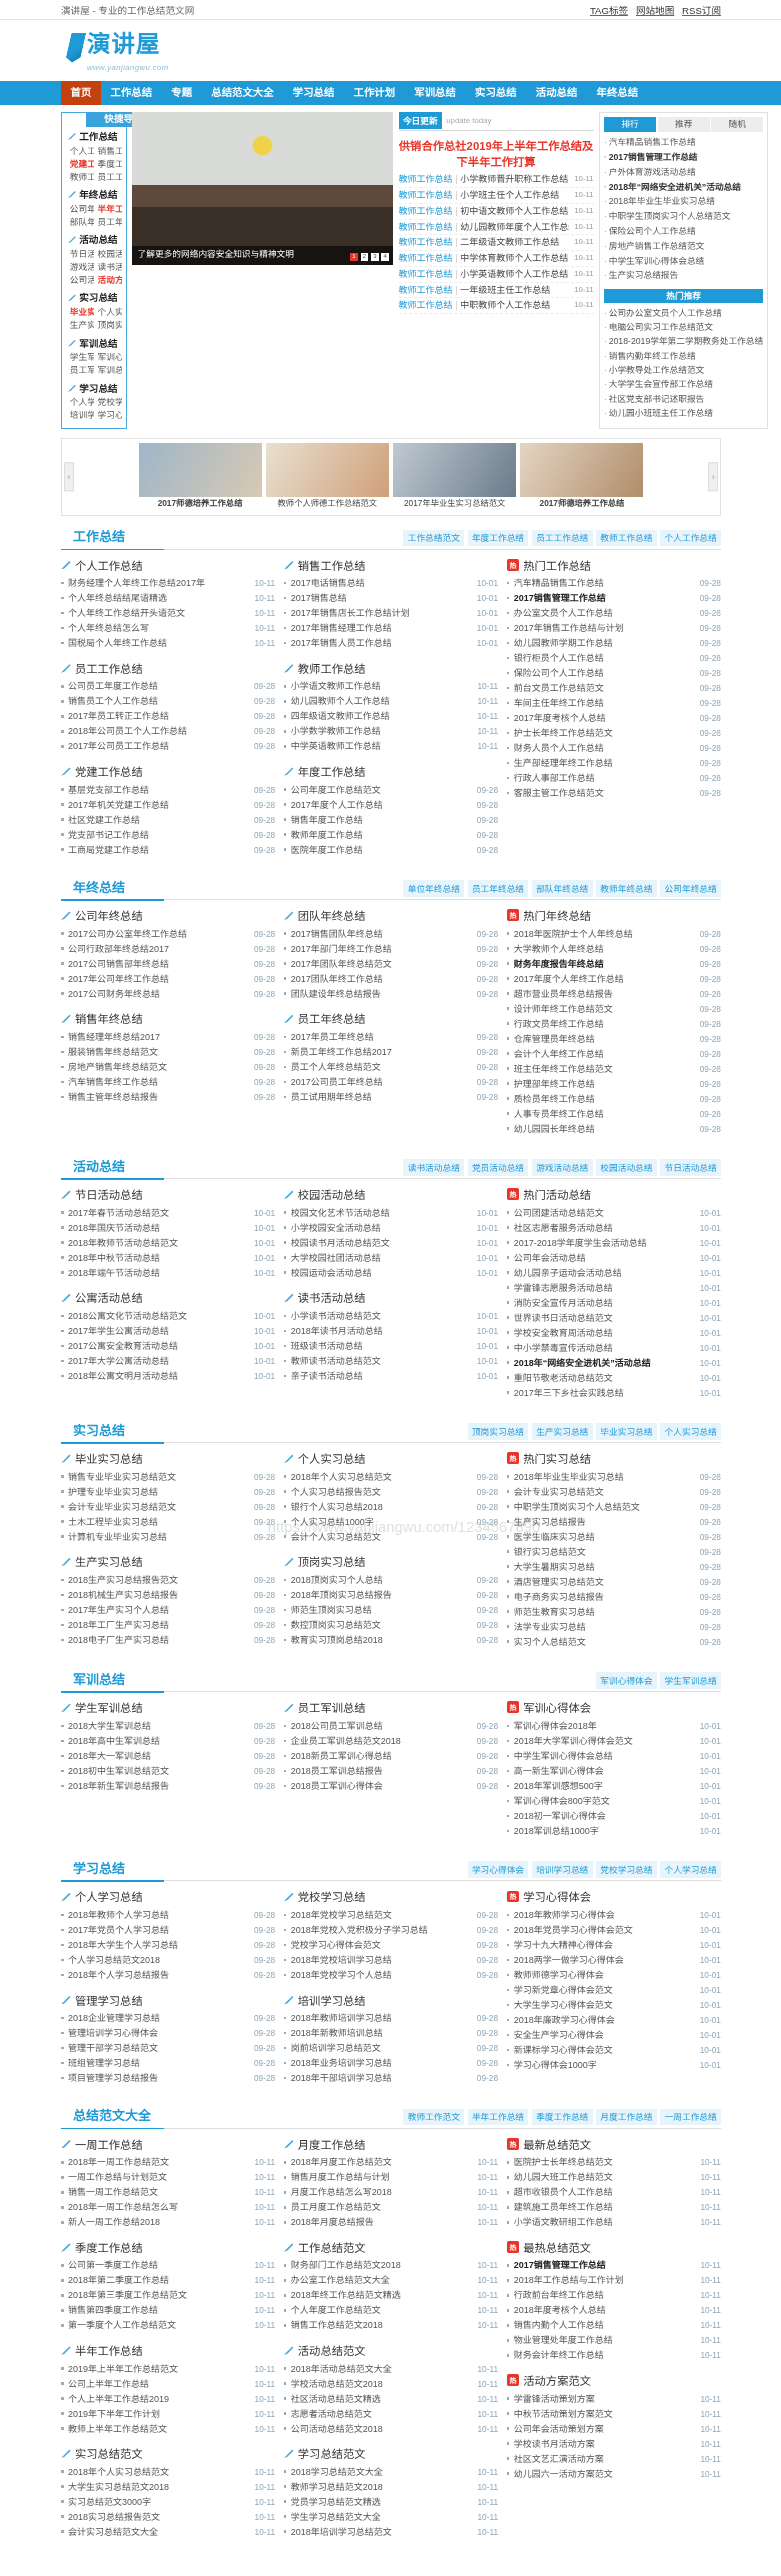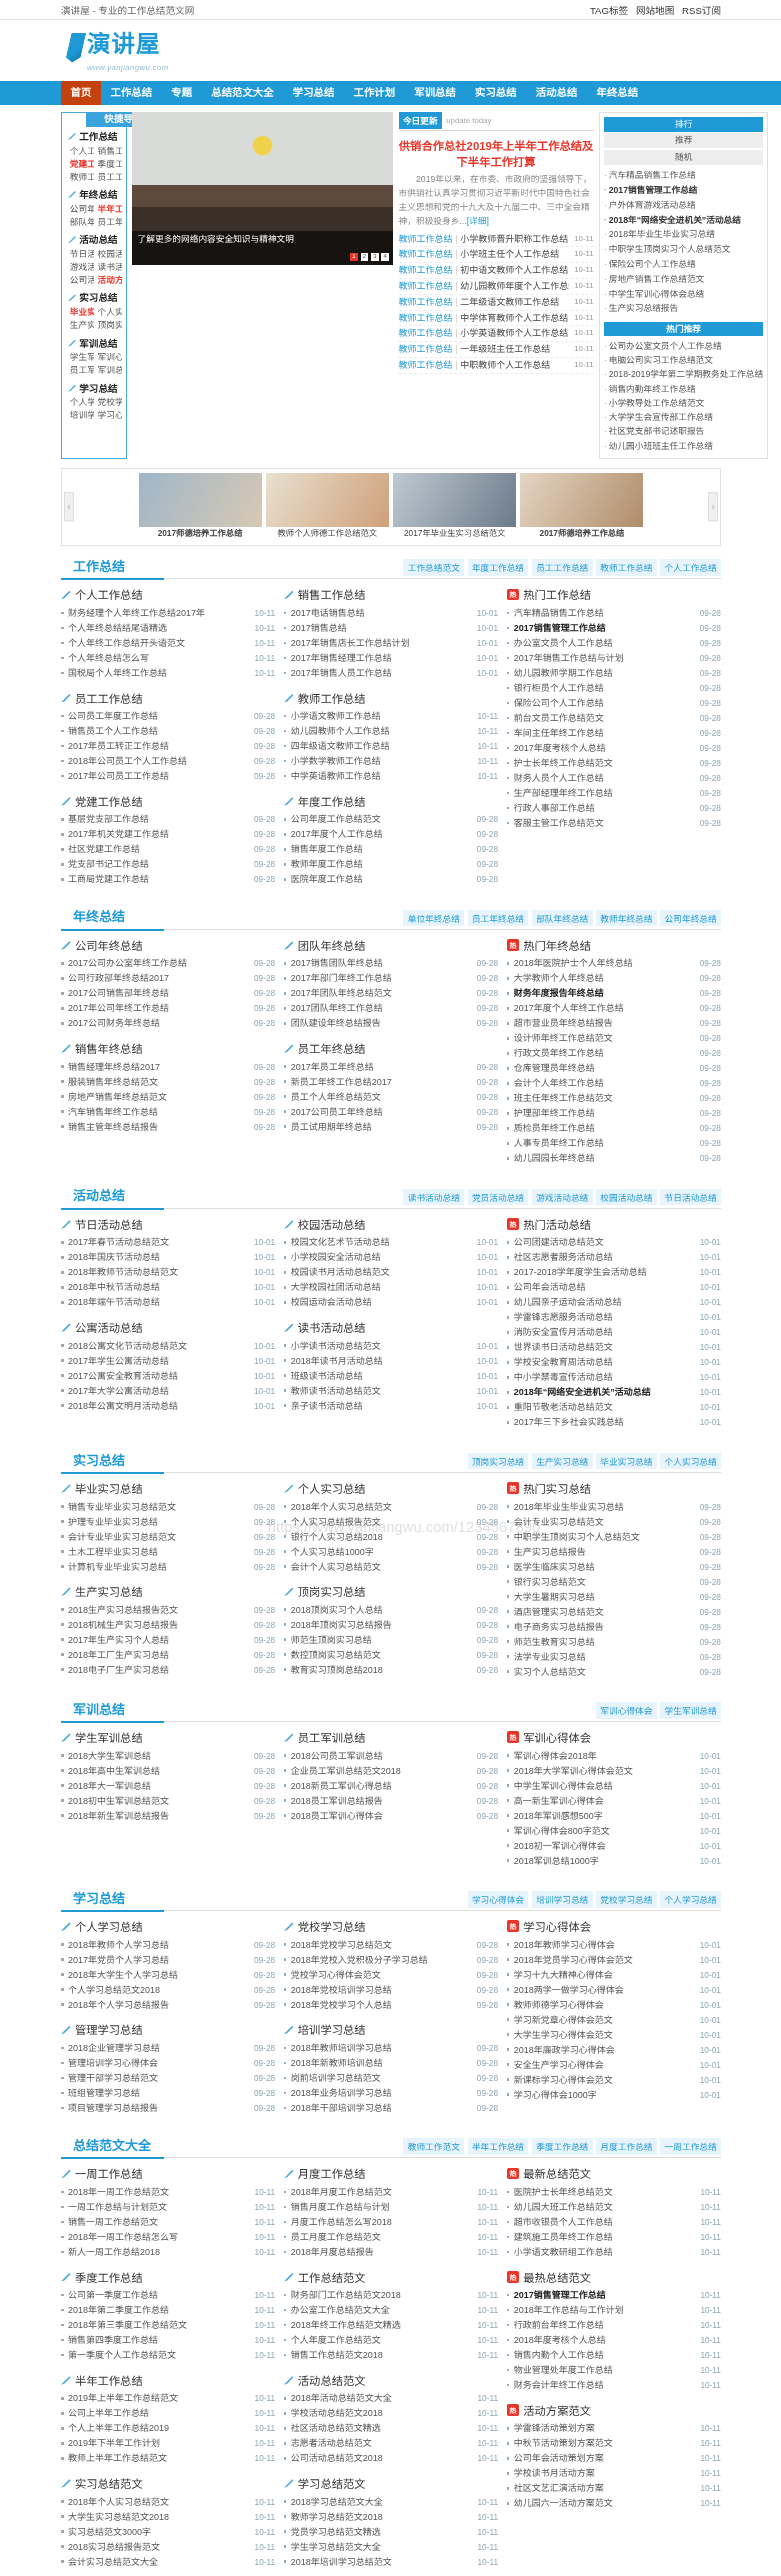--- a/index.html
+++ b/index.html
@@ -9,21 +9,21 @@
     font-size:10.4px; color:#333; background:#fff;
     width:782px;
   }
   a { color:#333; text-decoration:none; }
   .wrap { width:660px; margin:0 auto; }
 
   
   .topbar { border-bottom:0.9px solid #e3e3e3; background:#fff; height:20px; }
   .topbar .wrap { display:flex; justify-content:space-between; align-items:center; height:20px; }
   .topbar .tb-left { font-size:9.6px; color:#666; }
-  .topbar .tb-right { font-size:9.6px; color:#666; display:flex; gap:7.8px; }
+  .topbar .tb-right { font-size:9.6px; color:#666; display:flex; gap:7.8px;text-decoration:underline; }
 
   
   header.site-head { background:#fff; padding:10.4px 0 8.7px; }
   header.site-head .wrap { display:flex; align-items:flex-start; }
   .logo { width:130px; padding-left:7px; position:relative; }
   .logo .logo-mark { display:flex; align-items:flex-start; }
   .logo .pen {
     width:14.8px; height:29.5px; margin-top:2.6px; margin-right:4.3px;
     background:linear-gradient(135deg,#1f9ad6 0%,#1f9ad6 55%,#0d79ad 100%);
     transform:skewX(-13deg);
@@ -80,21 +80,21 @@
   .qn-links { display:flex; flex-wrap:wrap; }
   .qn-links a { width:50%; font-size:8.7px; color:#555; line-height:13px;
                 white-space:nowrap; overflow:hidden; padding-left:3.5px; }
   .qn-links a.red { color:#e8352a; font-weight:bold; }
 
   
   .focusbox { width:261px; }
   .focus-img { width:261px; height:153px; position:relative; overflow:hidden;
                background:#caa; }
   .focus-cap {
-    position:absolute; left:0; bottom:0; width:100%; height:34px; line-height:17.4px;
+    position:absolute; left:0; bottom:0; width:100%; height:19px; line-height:17.4px;
     background:rgba(0,0,0,.6); color:#fff; font-size:8.7px; padding:0 29.5px 0 5.2px;
     white-space:nowrap; overflow:hidden;
   }
   .focus-dots { position:absolute; right:4.3px; bottom:4.3px; display:flex; gap:2.6px; }
   .focus-dots i { width:7.8px; height:7.8px; background:#fff; color:#555; font-size:6px;
                   font-style:normal; text-align:center; line-height:7.8px; }
   .focus-dots i.on { background:#e8352a; color:#fff; }
 
   
   .todaybox { width:290px; }
@@ -107,21 +107,21 @@
   .tb-list { margin-top:3.5px; }
   .tb-list li { list-style:none; font-size:9px; line-height:14.8px; display:flex;
                 border-bottom:0.9px dashed #ececec; }
   .tb-list li .cat { color:#1f9ad6; white-space:nowrap; }
   .tb-list li .sep { color:#ccc; margin:0 2.6px; }
   .tb-list li .ttl { color:#444; overflow:hidden; white-space:nowrap; flex:1; }
   .tb-list li .dt { color:#999; font-size:7.8px; margin-left:auto; padding-left:5.2px; }
 
   
   .rankbox { width:170px; border:0.9px solid #e0e0e0; padding:3.5px 4.3px 5.2px; }
-  .rank-tabs { display:flex; gap:1.7px;flex-direction:column; }
+  .rank-tabs { display:flex; gap:1.7px; }
   .rank-tabs span { flex:1; text-align:center; font-size:8.7px; line-height:14.8px;
                     background:#ededed; color:#555; cursor:pointer; }
   .rank-tabs span.on { background:#1f9ad6; color:#fff; }
   .rank-list { margin-top:3.5px; }
   .rank-list li { list-style:none; font-size:8.7px; line-height:14.8px; color:#555;
                   white-space:nowrap; overflow:hidden; }
   .rank-list li.b { font-weight:bold; color:#333; }
   .rank-list li:before { content:"·"; margin-right:1.7px; color:#999; }
   .hot-head { background:#1f9ad6; color:#fff; font-size:8.7px; text-align:center;
               line-height:14px; margin-top:6px; font-weight:bold; }
@@ -327,23 +327,20 @@
           </div>
       </div>
     </div>
 
     <div class="todaybox">
       <div class="tb-head">
         <span class="tag">今日更新</span>
         <span class="sub">update today</span>
       </div>
       <div class="tb-lead">供销合作总社2019年上半年工作总结及下半年工作打算</div>
-      <div class="tb-desc">
-        <span>2019年以来，在市委、市政府的坚强领导下，市供销社认真学习贯彻习近平新时代中国特色社会主义思想和党的十九大及十九届二中、三中全会精神，积极投身乡...</span><a>[详细]</a>
-      </div>
       <ul class="tb-list" id="today-list">
           <li>
             <a class="cat">教师工作总结</a>
             <span class="sep">|</span>
             <a class="ttl">小学教师晋升职称工作总结</a>
             <span class="dt">10-11</span>
           </li>
           <li>
             <a class="cat">教师工作总结</a>
             <span class="sep">|</span>

